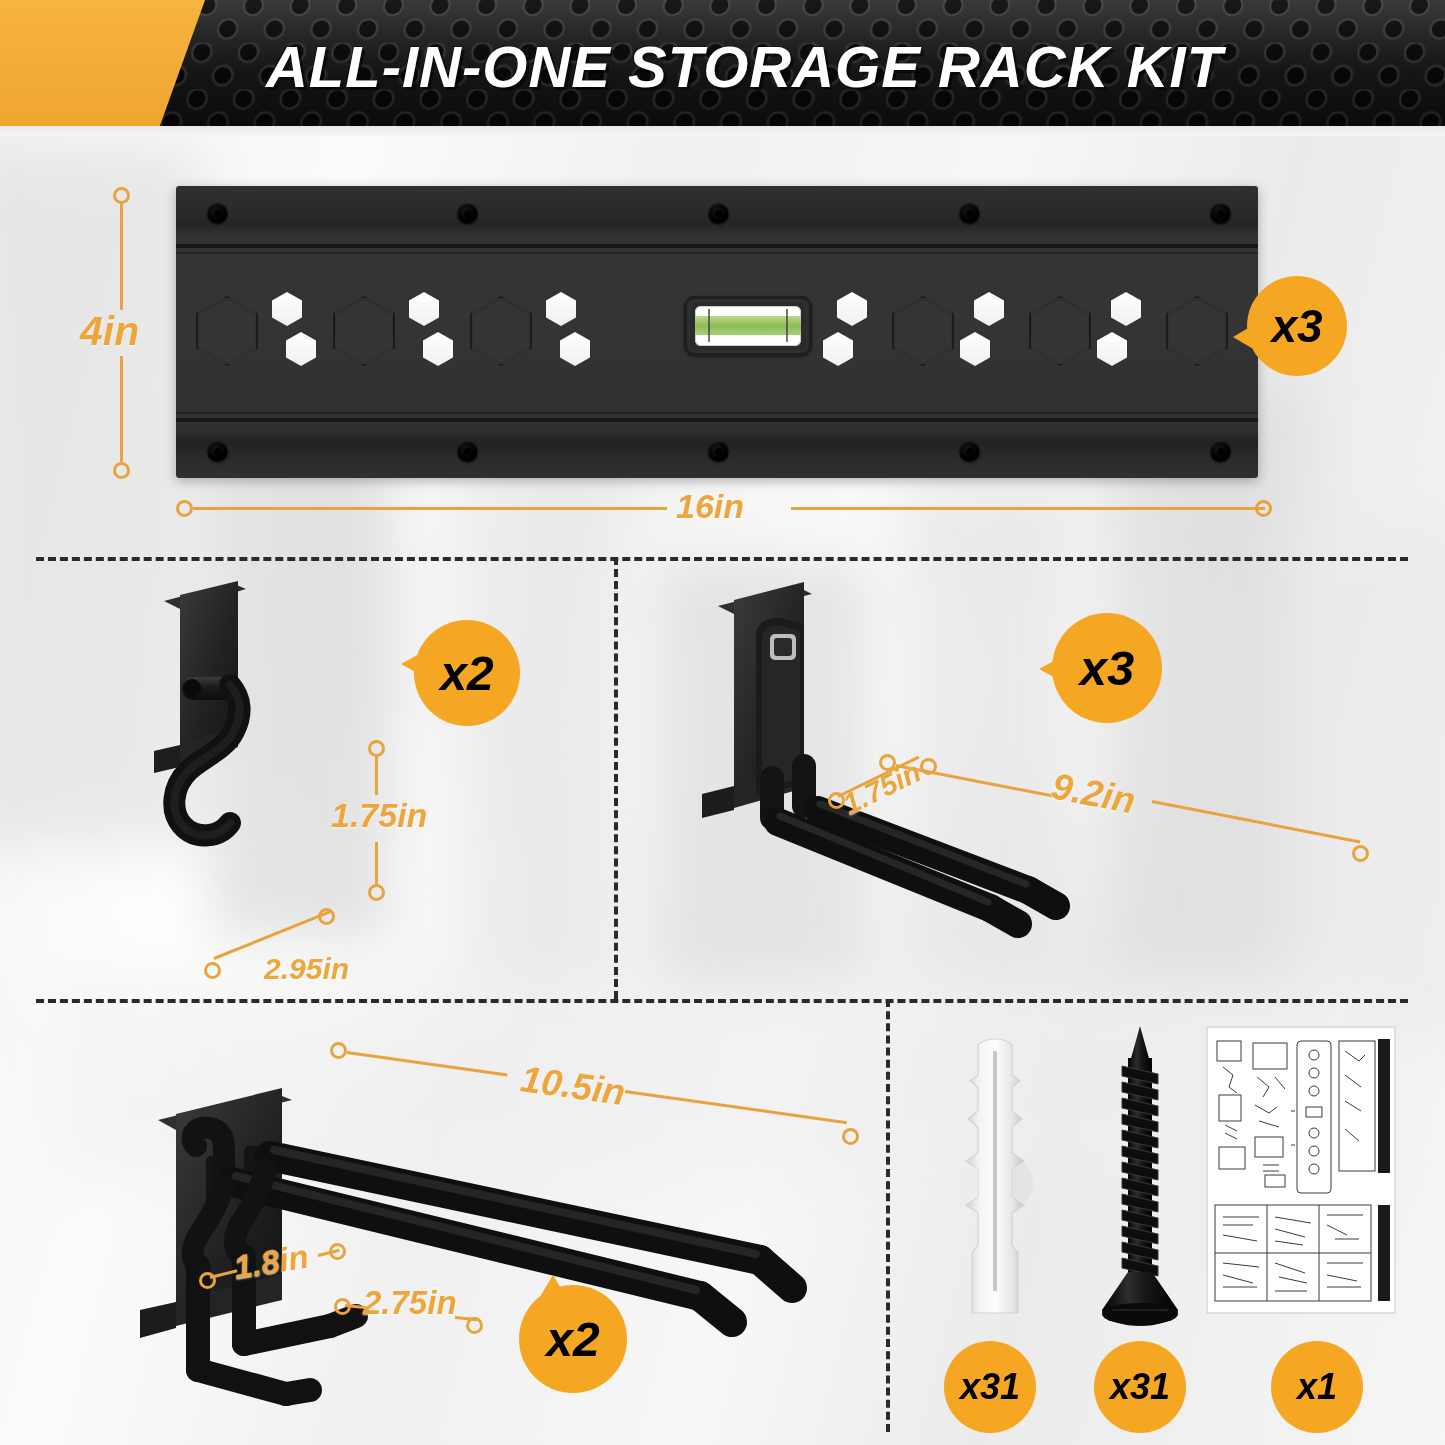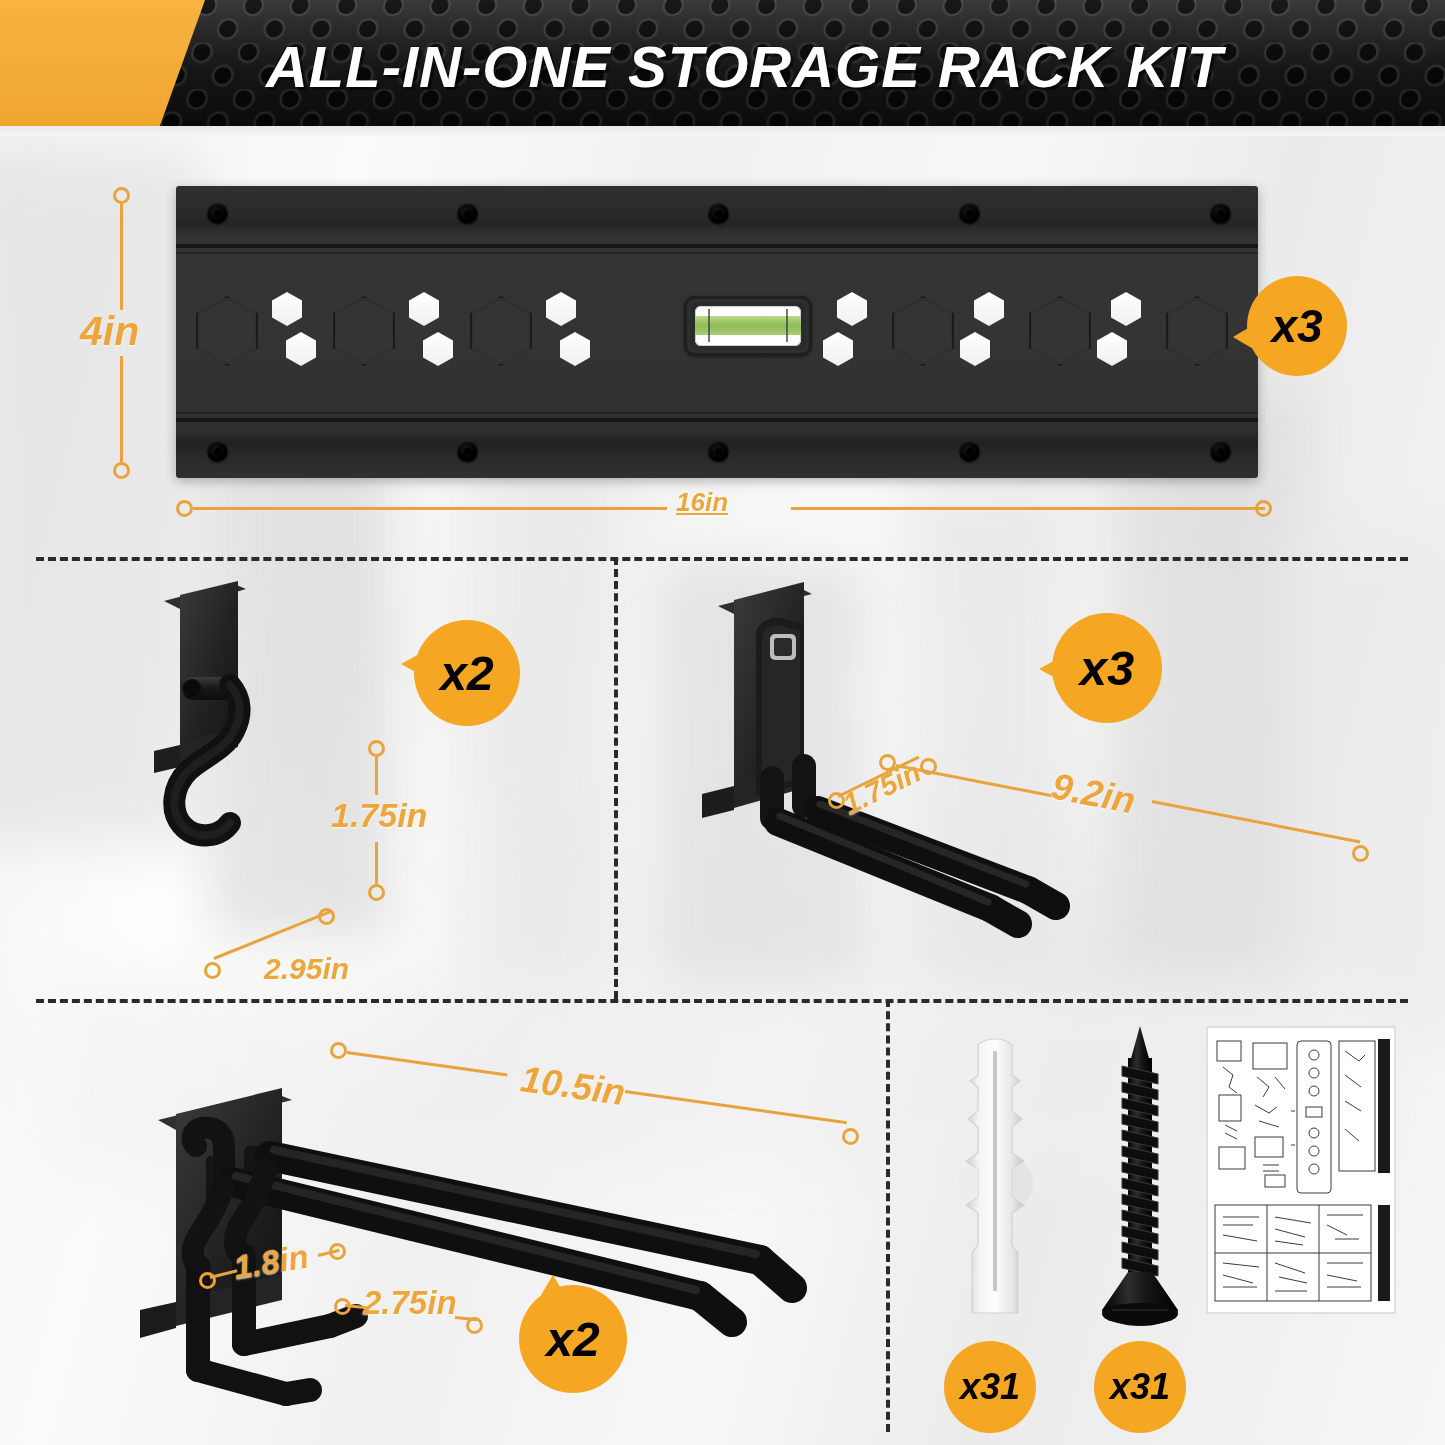--- a/index.html
+++ b/index.html
@@ -178,21 +178,21 @@
     <div class="dline" style="left:120px;top:356px;width:3px;height:106px;"></div>
     <div class="dcirc" style="left:113px;top:462px;"></div>
     <div class="dlabel" style="left:80px;top:308px;font-size:41px;">4in</div>
   </div>
 
   <div class="dim">
     <div class="dcirc" style="left:176px;top:500px;"></div>
     <div class="dline" style="left:193px;top:507px;width:474px;height:3px;"></div>
     <div class="dline" style="left:791px;top:507px;width:474px;height:3px;"></div>
     <div class="dcirc" style="left:1255px;top:500px;"></div>
-    <div class="dlabel" style="left:676px;top:487px;font-size:26px;text-decoration:underline;">16in</div>
+    <div class="dlabel" style="left:676px;top:487px;font-size:34px;">16in</div>
   </div>
 
   <div class="badge" style="left:1247px;top:276px;width:100px;height:100px;font-size:46px;">
     <div class="tail" style="left:-14px;top:48px;border-top:13px solid transparent;border-bottom:13px solid transparent;border-right:22px solid #f5a623;"></div>
     <span>x3</span>
   </div>
 
   <div class="hdash" style="left:36px;top:557px;width:1372px;"></div>
   <div class="vdash" style="left:614px;top:557px;height:442px;"></div>
   <div class="hdash" style="left:36px;top:999px;width:1372px;"></div>
@@ -468,14 +468,17 @@
       <path d="M62 180 l0 96 M114 180 l0 96 M10 228 l156 0"></path>
       <path d="M18 192 l36 0 M18 200 l30 0 M18 210 l34 6"></path>
       <path d="M70 192 l36 6 M70 204 l30 8 M70 216 l28 4"></path>
       <path d="M122 190 l36 0 M122 200 l20 10 M130 214 l24 0"></path>
       <path d="M18 238 l36 4 M18 250 l30 8 M18 262 l34 0"></path>
       <path d="M70 238 l30 10 M74 252 l28 6 M70 266 l32 0"></path>
       <path d="M122 238 l36 0 M122 250 l30 6 M122 262 l34 0"></path>
     </g>
     <rect x="173" y="180" width="12" height="96" fill="#1a1a1a"></rect>
   </svg>
+  <div class="badge" style="left:1271px;top:1341px;width:92px;height:92px;font-size:36px;">
+    <span>x1</span>
+  </div>
 
 </div>
 
 </body></html>

